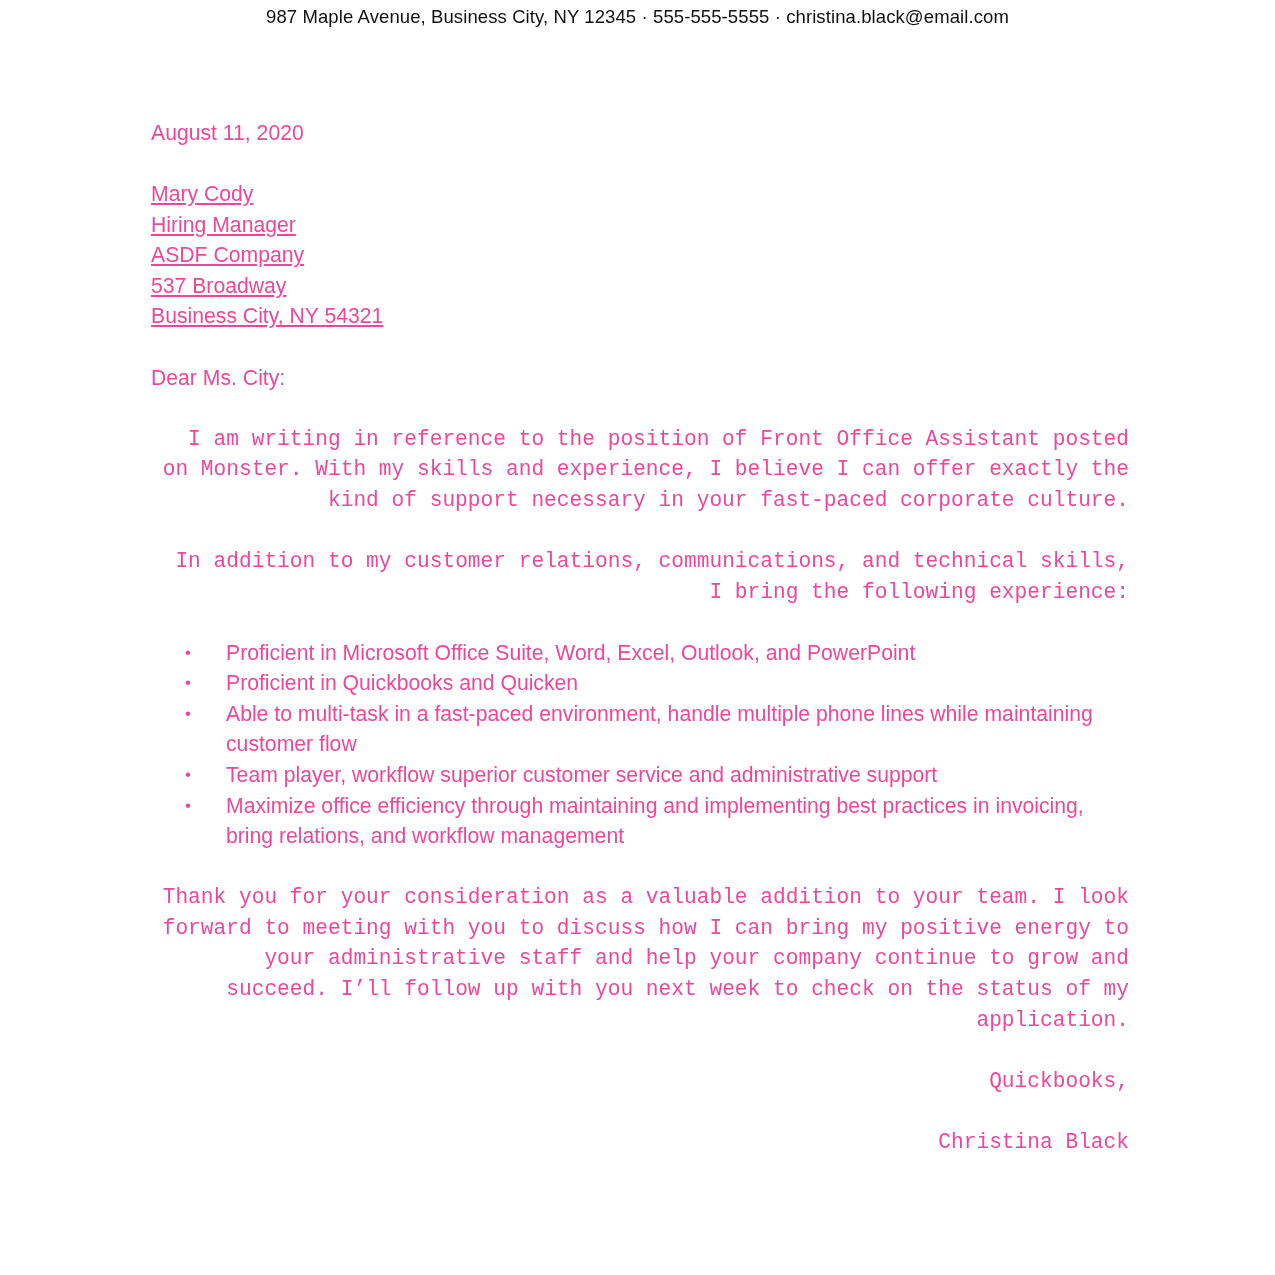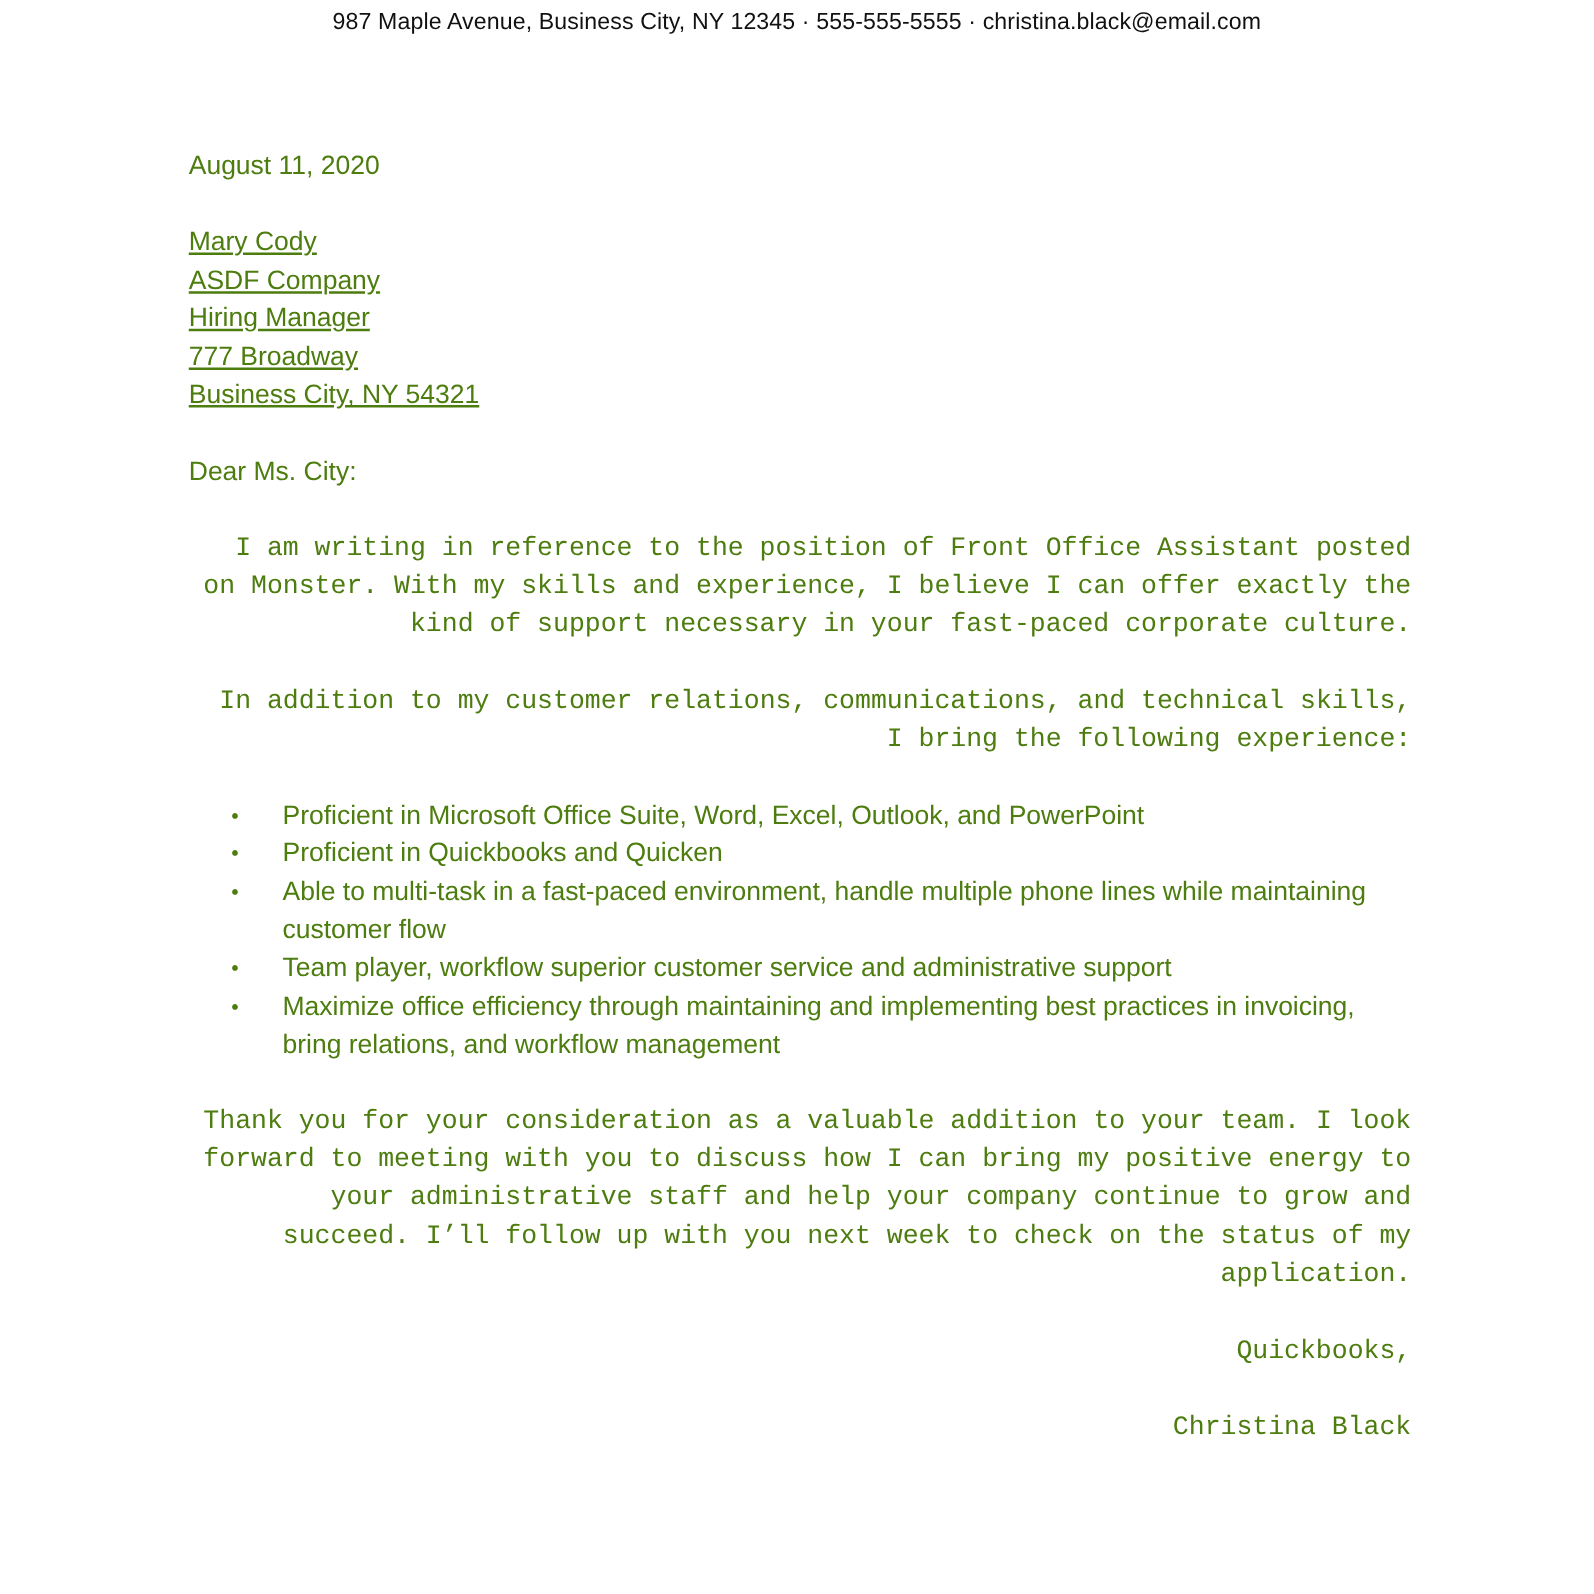--- a/index.html
+++ b/index.html
@@ -33,21 +33,21 @@
   }
 
   
   .body-block {
     position: absolute;
     left: 151px;
     top: 118px;
     width: 978px;
     font-size: 21.2px;
     line-height: 30.6px;
-    color: #4d7c0f;
+    color: #ec4899;
   }
 
   .para {
     margin: 0 0 30.5px 0;
     text-align: right;
     font-family: Liberation Mono, monospace;
   }
   .para.tight { margin-bottom: 0; }
 
   .addr-line { display: block; }
@@ -88,23 +88,23 @@
 <div class="page">
 
   <div class="letterhead">987 Maple Avenue, Business City, NY 12345 · 555-555-5555 · christina.black@email.com</div>
 
   <div class="body-block">
 
     <div class="date-line">August 11, 2020</div>
 
     <div class="recipient">
       <span class="addr-line">Mary Cody</span>
+      <span class="addr-line">Hiring Manager</span>
       <span class="addr-line">ASDF Company</span>
-      <span class="addr-line">Hiring Manager</span>
-      <span class="addr-line">777 Broadway</span>
+      <span class="addr-line">537 Broadway</span>
       <span class="addr-line">Business City, NY 54321</span>
     </div>
 
     <div class="salutation">Dear Ms. City:</div>
 
     <p class="para">I am writing in reference to the position of Front Office Assistant posted on Monster. With my skills and experience, I believe I can offer exactly the kind of support necessary in your fast-paced corporate culture.</p>
 
     <p class="para">In addition to my customer relations, communications, and technical skills, I bring the following experience:</p>
 
     <ul class="bullets">

